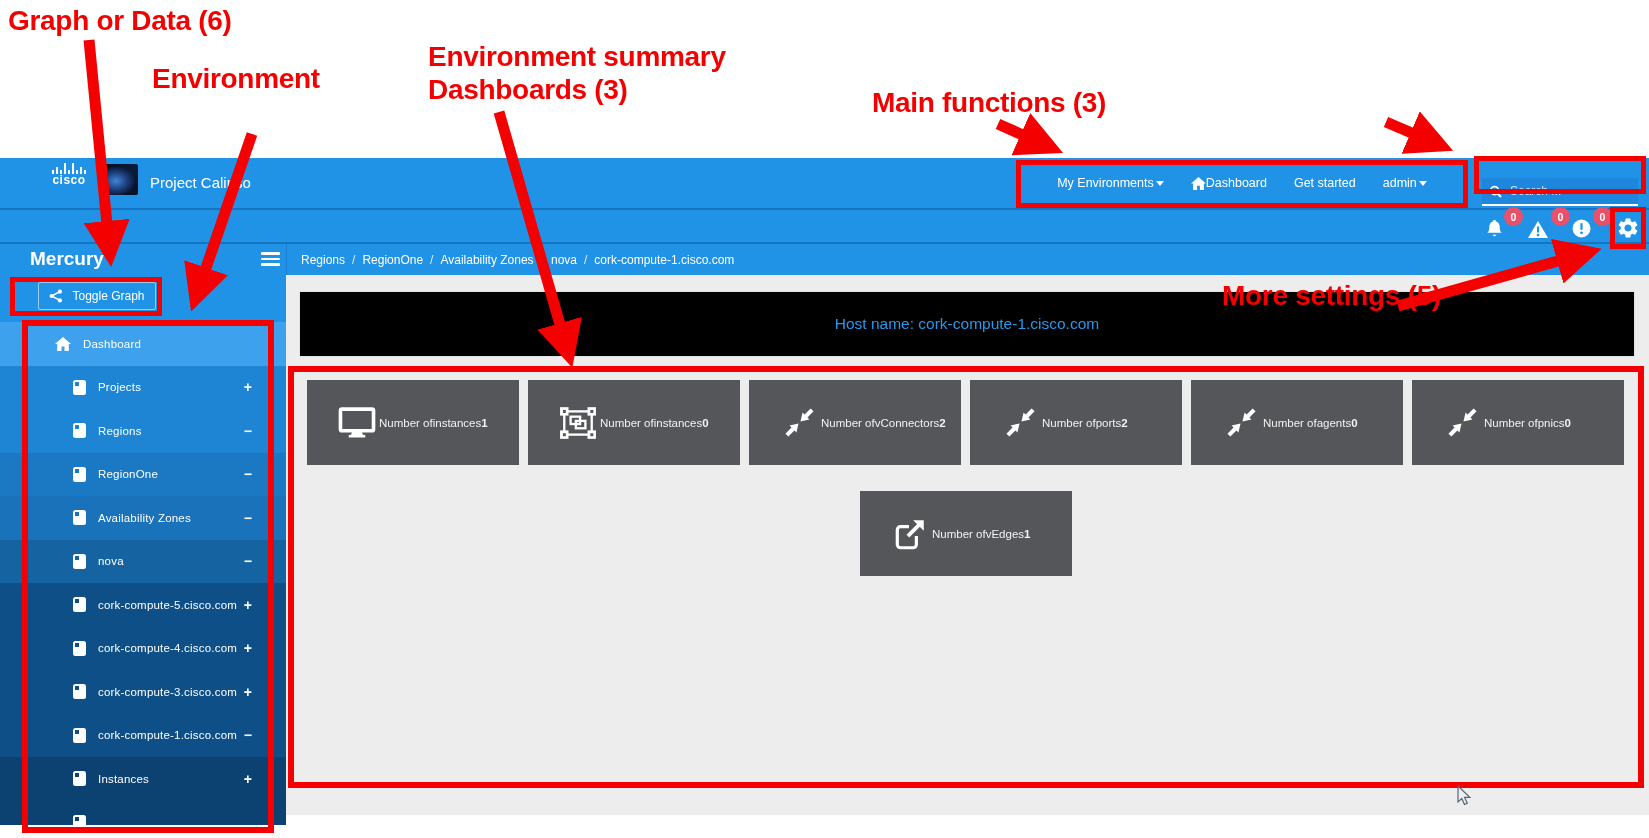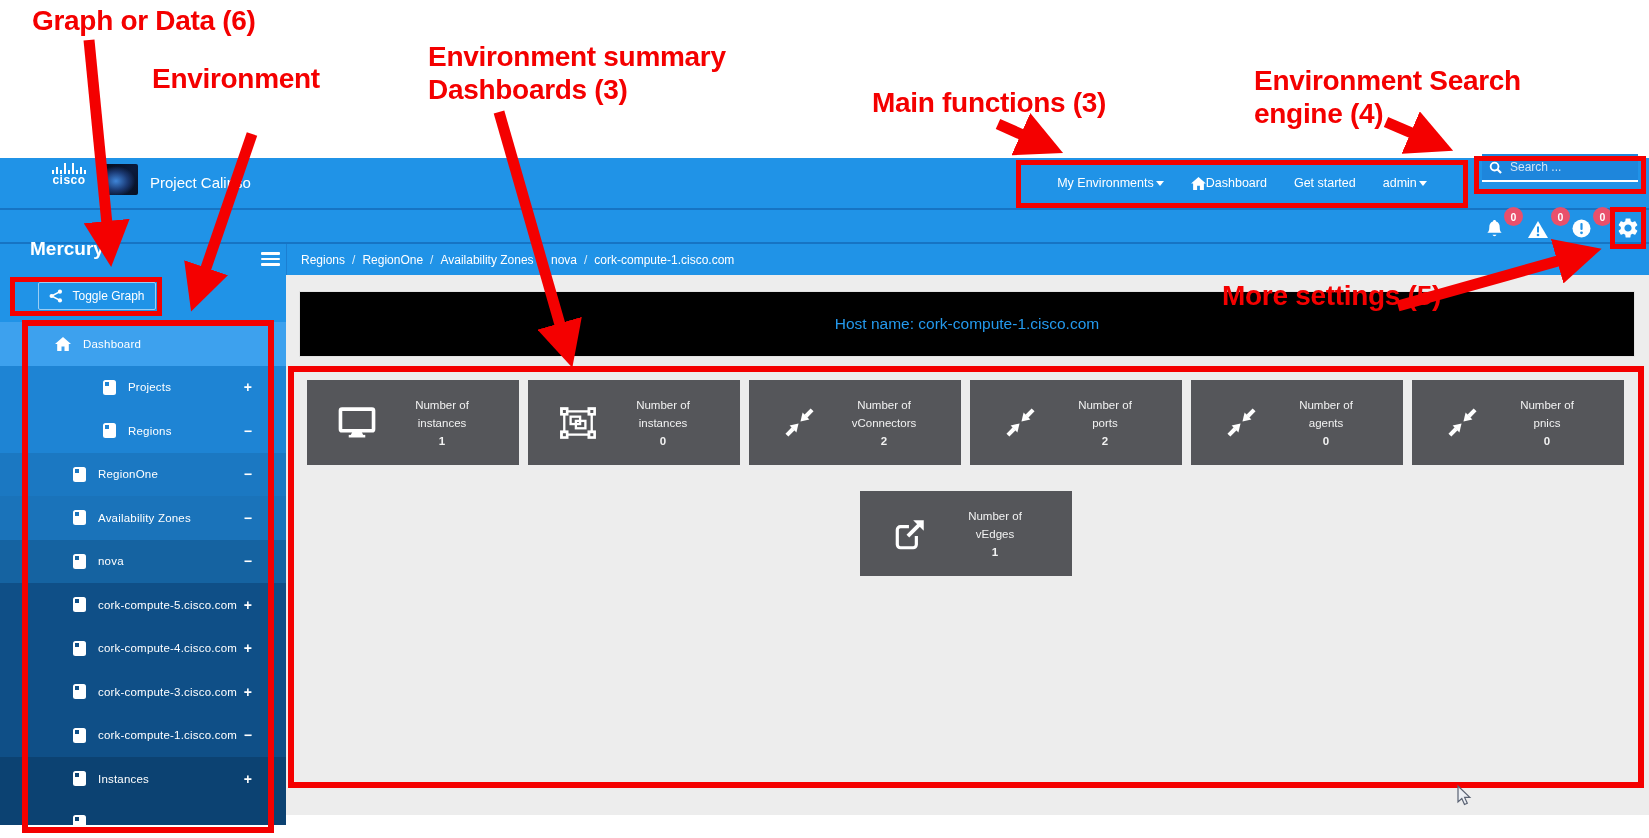--- a/index.html
+++ b/index.html
@@ -26,73 +26,73 @@
 
   
   .top-nav{position:absolute;left:1016px;top:158px;width:452px;height:50px;display:flex;
            align-items:center;justify-content:center;gap:27px;color:#fff;font-size:12.5px;}
   .nav-item{display:flex;align-items:center;gap:0;cursor:pointer;white-space:nowrap;}
   .caret{display:inline-block;width:0;height:0;border-left:4px solid transparent;
          border-right:4px solid transparent;border-top:5px solid #fff;margin-left:2px;}
   .nav-item svg{display:block;}
 
   
-  .search-wrap{position:absolute;left:1482px;top:154px;width:156px;height:28px;background:#1e86dc;
+  .search-wrap{position:absolute;left:1482px;top:178px;width:156px;height:28px;background:#1e86dc;
                border-bottom:2px solid #fff;display:flex;align-items:center;box-sizing:border-box;}
   .search-wrap .mag{margin:0 6px 0 7px;display:flex;}
   .search-input{flex:1;background:transparent;border:none;outline:none;color:#fff;font-size:12px;
                 font-family:"Liberation Sans",sans-serif;width:110px;}
   .search-input::placeholder{color:#cfe3f5;}
 
   
   .ni{position:absolute;cursor:pointer;}
   .badge{position:absolute;width:19px;height:19px;border-radius:50%;background:#e9506b;color:#fff;
          font-size:10.5px;font-weight:bold;display:flex;align-items:center;justify-content:center;top:207px;}
 
   
-  .mercury{position:absolute;left:30px;top:234px;height:31px;line-height:30px;color:#fff;
+  .mercury{position:absolute;left:30px;top:244px;height:31px;line-height:30px;color:#fff;
            font-size:19px;font-weight:bold;}
   .hamburger{position:absolute;left:261px;top:252px;width:19px;cursor:pointer;}
   .hamburger i{display:block;height:2.6px;background:#fff;margin-bottom:3px;border-radius:1px;}
   .bar3-divider{position:absolute;left:286px;top:244px;width:1px;height:31px;background:#1b7fd2;}
   .breadcrumb{position:absolute;left:301px;top:244px;height:31px;display:flex;align-items:center;
               color:#fff;font-size:12px;gap:7px;}
   .bc-item{cursor:pointer;}
   .bc-sep{color:#d9ecfa;}
 
   
   .sidebar{position:absolute;left:0;top:275px;width:286px;height:550px;background:#2093e7;overflow:hidden;}
   .toggle-btn{position:absolute;left:38px;top:7px;width:116px;height:26px;border:1px solid #9bcdf4;
               border-radius:2px;display:flex;align-items:center;justify-content:center;gap:9px;
               color:#fff;font-size:12px;cursor:pointer;}
   .nav-tree{position:absolute;left:0;top:47px;width:286px;}
   .tree-row{display:flex;align-items:center;height:43.5px;color:#fff;font-size:11.5px;cursor:pointer;}
   .depth-1{--row:#3da1ee;background:#3da1ee;padding-left:55px;}
-  .depth-2{--row:#1e84d4;background:#1e84d4;padding-left:103px;}
+  .depth-2{--row:#1e84d4;background:#1e84d4;padding-left:73px;}
   .depth-3{--row:#1b78c2;background:#1b78c2;padding-left:73px;}
   .depth-4{--row:#1a73ba;background:#1a73ba;padding-left:73px;}
   .depth-5{--row:#1563a1;background:#1563a1;padding-left:73px;}
   .depth-6{--row:#0f4f87;background:#0f4f87;padding-left:73px;}
   .depth-7{--row:#0c4272;background:#0c4272;padding-left:73px;}
   .tree-icon{display:flex;margin-right:12px;}
   .doc-icon{width:13px;height:15px;background:#fff;border-radius:2.5px;position:relative;}
   .doc-icon::after{content:"";position:absolute;left:2px;top:2px;width:4px;height:4px;background:var(--row);}
   .tree-label{letter-spacing:.2px;}
   .tree-expander{margin-left:auto;margin-right:34px;font-weight:bold;font-size:14px;}
 
   
   .main{position:absolute;left:286px;top:275px;width:1363px;height:540px;background:#ededed;}
   .host-card{position:absolute;left:300px;top:292px;width:1334px;height:64px;background:#000000;
              box-shadow:0 0 0 1px #e2e2e2;display:flex;align-items:center;justify-content:center;}
   .host-title{color:#2499ec;font-size:15.5px;}
 
   .tile{position:absolute;width:212px;height:85px;background:#55565a;display:flex;align-items:center;
         cursor:pointer;}
   .tile-icon{margin-left:28px;display:flex;width:44px;justify-content:center;}
-  .tile-text{flex:1;display:flex;flex-direction:column;align-items:center;color:#f2f2f2;
+  .tile-text{flex:1;display:flex;flex-direction:row;align-items:center;color:#f2f2f2;
              font-size:11.5px;line-height:18px;margin-right:14px;}
   .tile-text b{font-size:11.5px;}
 
   
   .red-box{position:absolute;border:5px solid #f40000;box-sizing:border-box;z-index:40;pointer-events:none;}
   .red-box.thick{border-width:6px;}
   .red-label{position:absolute;color:#f40000;font-weight:bold;font-size:28px;line-height:33px;
              z-index:50;letter-spacing:-0.3px;white-space:nowrap;}
   .overlay{position:absolute;left:0;top:0;z-index:45;pointer-events:none;}
   .arrow{stroke:#f40000;stroke-width:11;marker-end:url(#ah);}
@@ -420,33 +420,29 @@
         <b>1</b>
       </span>
     </div>
     <div class="red-box" style="left:1016px;top:160px;width:452px;height:48px"></div>
   <div class="red-box" style="left:1474px;top:156px;width:172px;height:38px"></div>
   <div class="red-box" style="left:1610px;top:207px;width:36px;height:42px"></div>
   <div class="red-box" style="left:10px;top:277px;width:152px;height:39px"></div>
   <div class="red-box thick" style="left:22px;top:320px;width:252px;height:513px"></div>
   <div class="red-box thick" style="left:288px;top:366px;width:1356px;height:422px"></div>
 
-  <div class="red-label" style="left:32px;top:4px">Graph or Data (6)</div>
+  <div class="red-label" style="left:8px;top:4px">Graph or Data (6)</div>
   <div class="red-label" style="left:152px;top:62px">
     <div>Environment</div>
   </div>
   <div class="red-label" style="left:428px;top:40px">
     <div>Environment summary</div>
     <div>Dashboards (3)</div>
   </div>
   <div class="red-label" style="left:872px;top:86px">Main functions (3)</div>
-  <div class="red-label" style="left:1254px;top:64px">
-    <div>Environment Search</div>
-    <div>engine (4)</div>
-  </div>
   <div class="red-label" style="left:1222px;top:279px">More settings (5)</div>
 
   <svg class="overlay" width="1649" height="838">
     <defs>
       <marker id="ah" markerWidth="4.2" markerHeight="4.2" refX="3.1" refY="2.1" orient="auto">
         <path d="M0,0 L4.2,2.1 L0,4.2 Z" fill="#f40000"></path>
       </marker>
     </defs>
     <line class="arrow" x1="89" y1="40" x2="110" y2="255"></line>
     <line class="arrow" x1="252" y1="134" x2="195" y2="300"></line>

